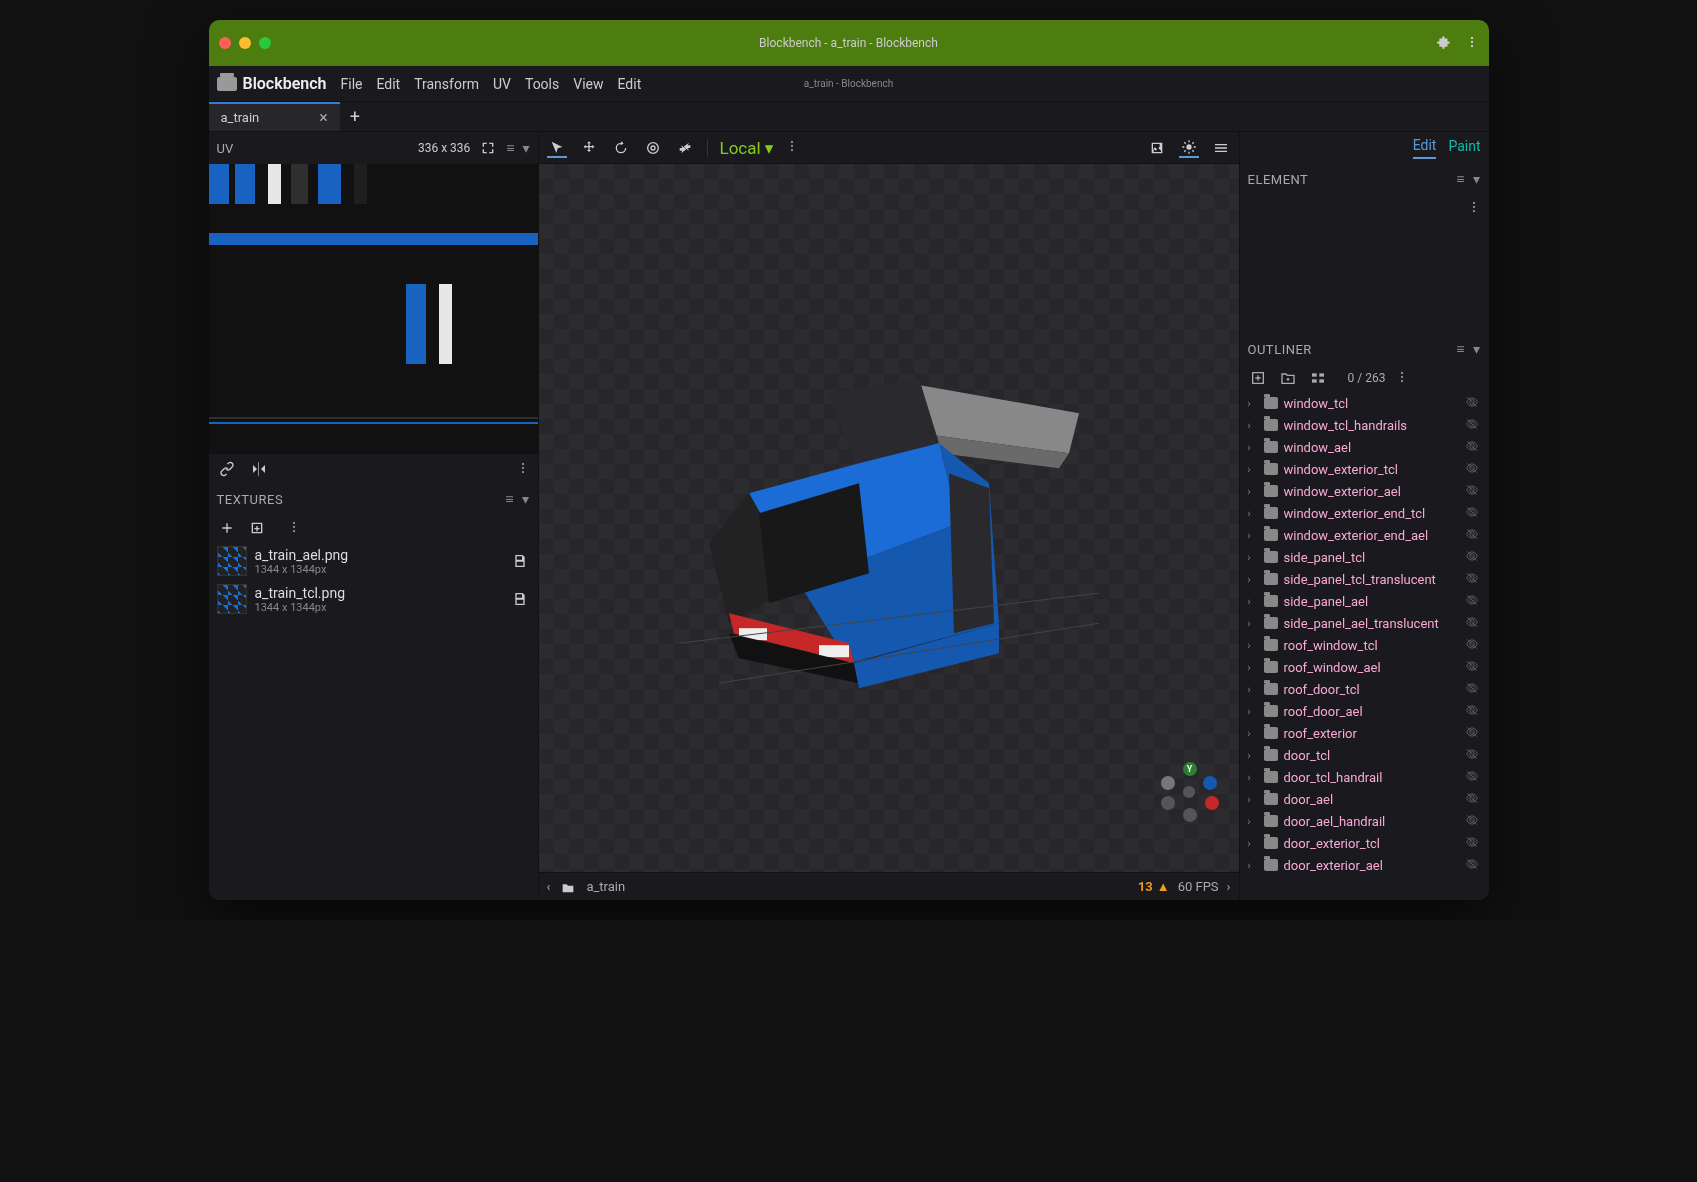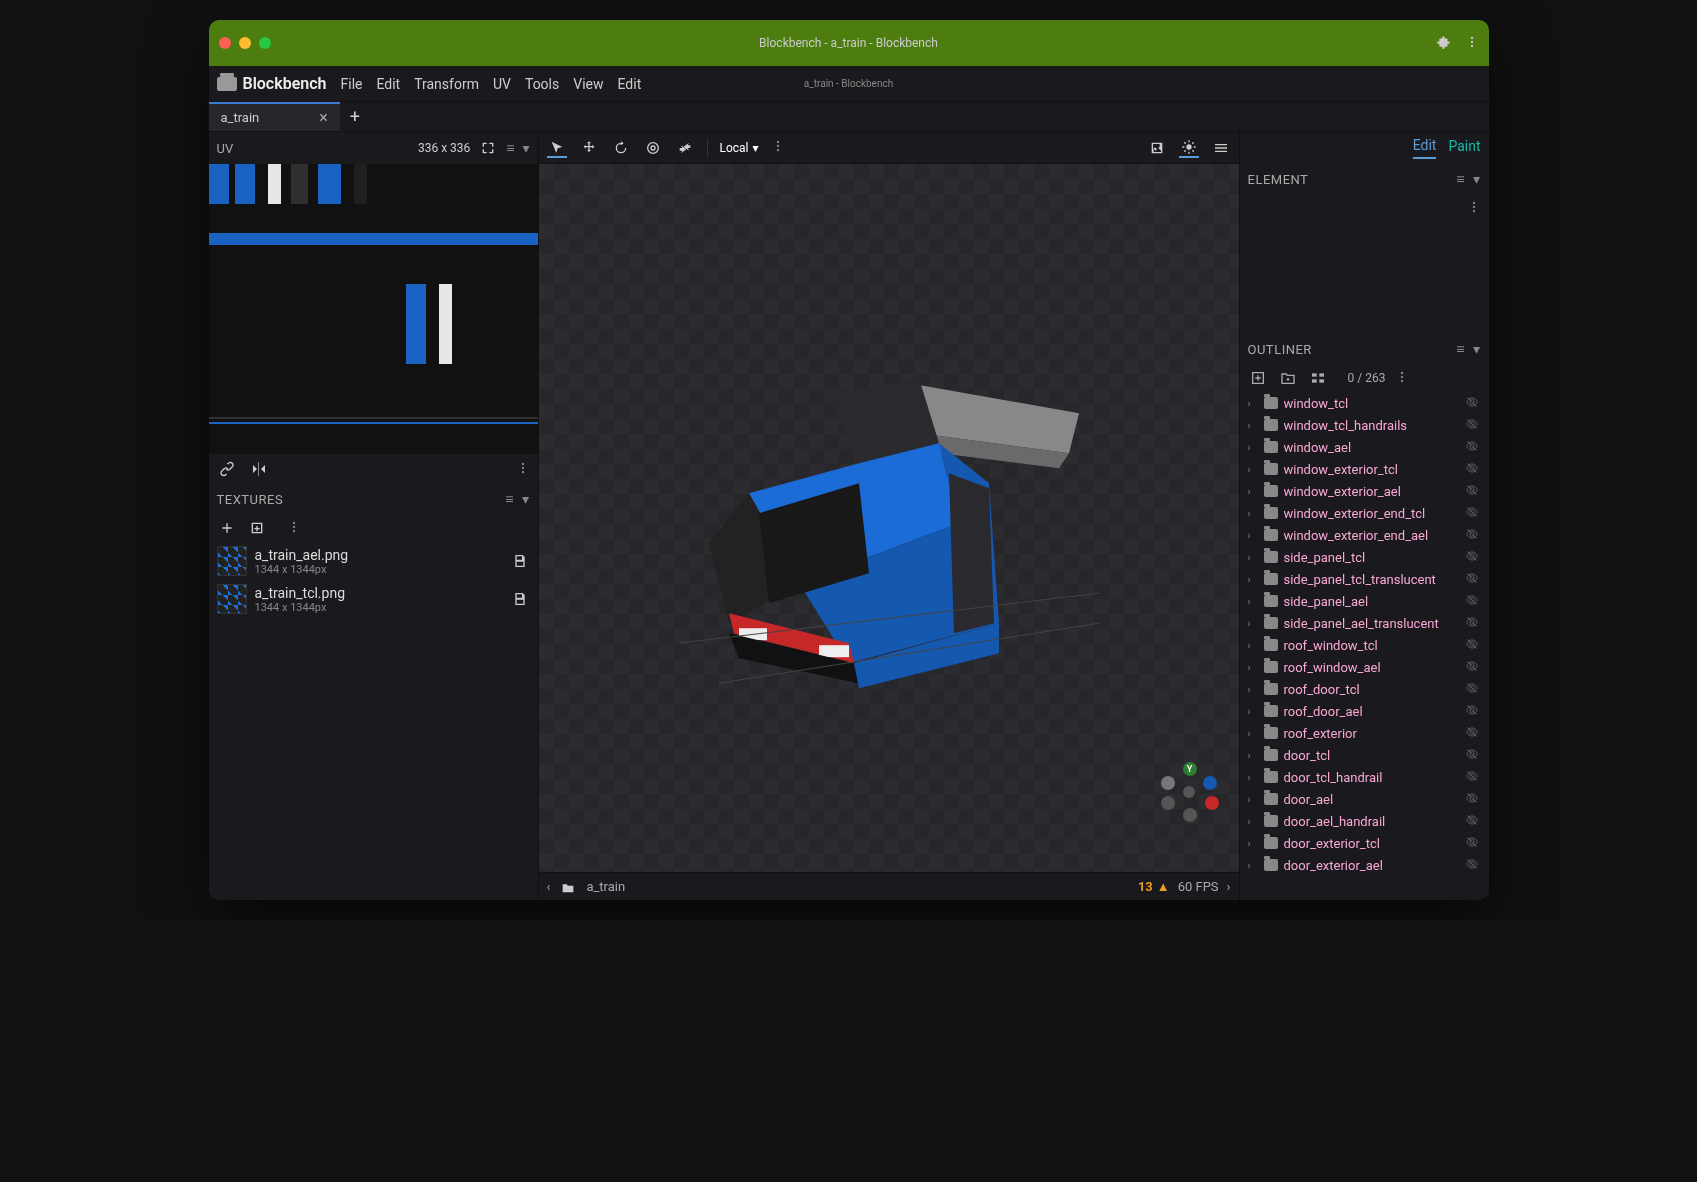--- a/index.html
+++ b/index.html
@@ -182,21 +182,21 @@
   height: 32px;
   display: flex;
   align-items: center;
   padding: 0 8px;
   gap: 12px;
   border-bottom: 1px solid #111;
 }
 .tb-btn { width:20px; height:20px; display:flex; align-items:center; justify-content:center; color:#ccc; cursor:pointer; }
 .tb-btn svg { width:16px; height:16px; fill:#ccc; }
 .tb-sep { width:1px; height:18px; background:#333; }
-.tb-select { font-size:12px; color:#ffffff; display:flex; align-items:center; gap:4px; cursor:pointer; }
+.tb-select { font-size:17px; color:#84cc16; display:flex; align-items:center; gap:4px; cursor:pointer; }
 .vp-toolbar .spacer { flex:1; }
 
 .canvas-area {
   flex:1;
   position: relative;
   background-color: #2b2b30;
   background-image:
     linear-gradient(45deg, #26262b 25%, transparent 25%),
     linear-gradient(-45deg, #26262b 25%, transparent 25%),
     linear-gradient(45deg, transparent 75%, #26262b 75%),

